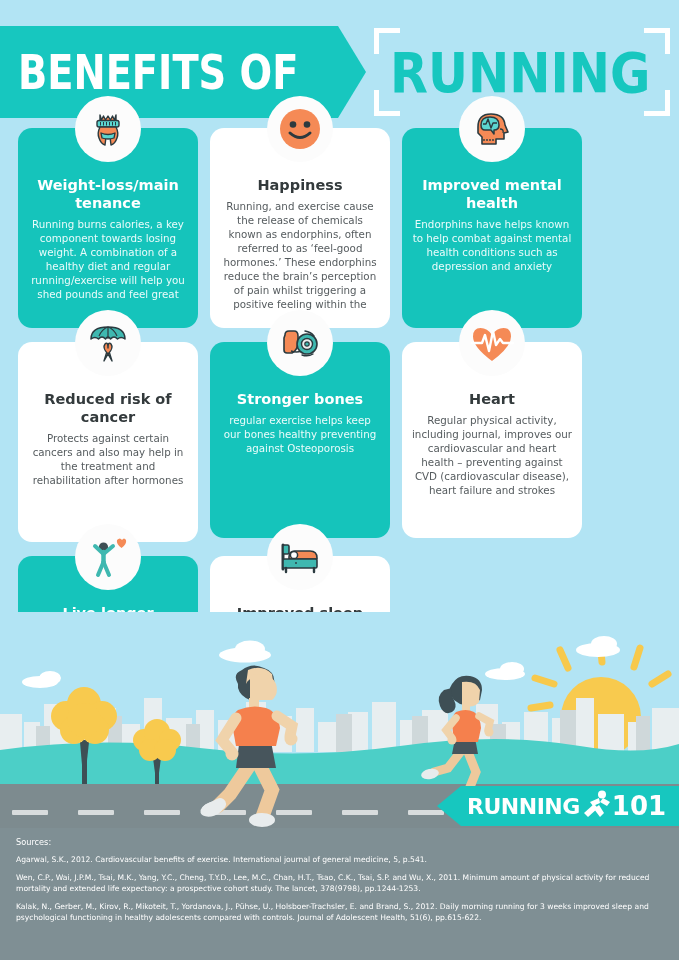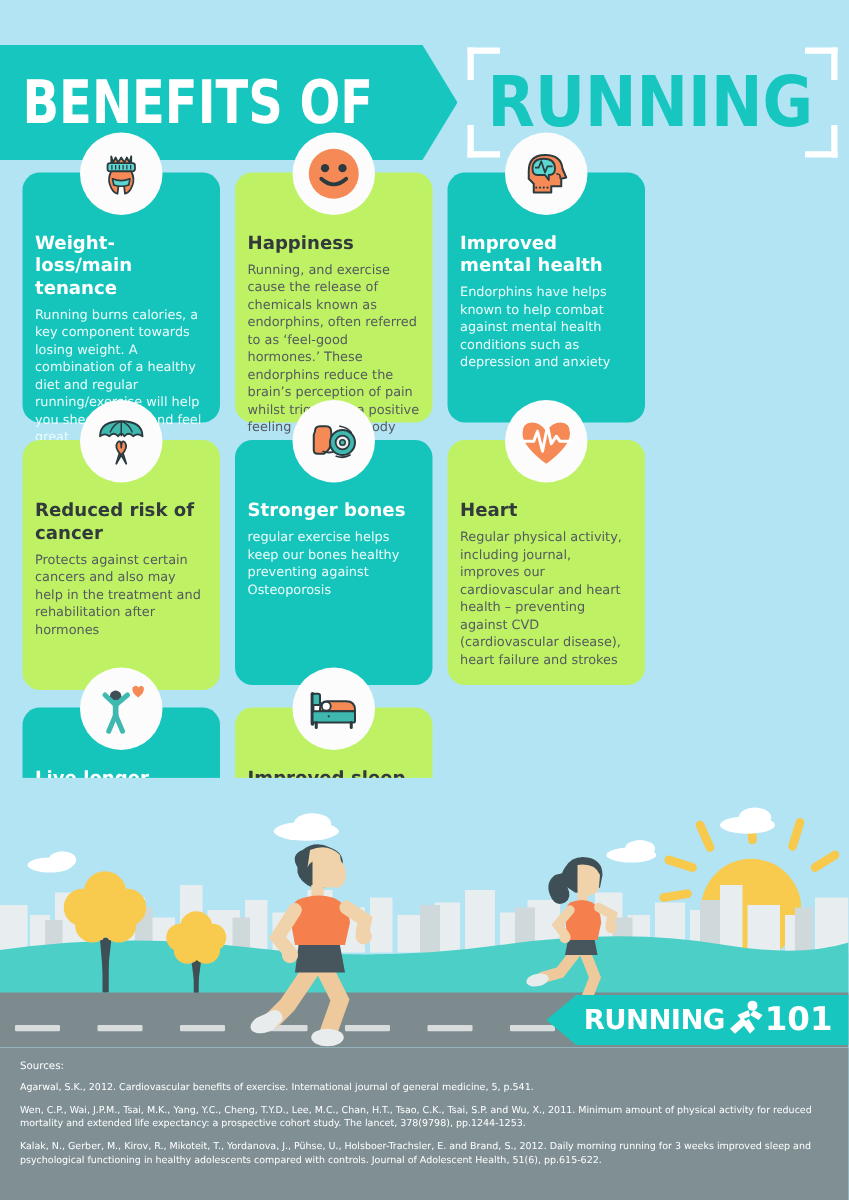--- a/index.html
+++ b/index.html
@@ -6,21 +6,21 @@
   body {
     width: 679px; height: 960px;
     font-family: "Liberation Sans", sans-serif;
     background: #b2e4f4;
     overflow: hidden;
     position: relative;
   }
   .page { width: 679px; height: 960px; position: relative; background: #b2e4f4; }
 
   
-  .header { position: relative; height: 118px; width: 574px; margin-top: 10px; }
+  .header { position: relative; height: 118px; width: 574px; }
   .hdr-banner {
     position: absolute; left: 0; top: 26px; width: 366px; height: 92px;
     background: #17c7bf;
     clip-path: polygon(0 0, 338px 0, 366px 46px, 338px 92px, 0 92px);
     display: flex; align-items: center;
   }
   .hdr-benefits {
     color: #ffffff;
     font-family: "DejaVu Sans", sans-serif;
     font-weight: bold;
@@ -53,29 +53,29 @@
 
   
   .grid {
     position: absolute; top: 128px; left: 0; width: 679px;
     display: flex; flex-wrap: wrap;
     padding: 0 18px;
     gap: 14px 12px;
   }
   .card {
     position: relative;
-    width: 158px;
+    width: 180px;
     border-radius: 14px;
     padding: 48px 10px 16px;
-    text-align: left;
+    text-align: center;
   }
   .card.r1 { height: 200px; }
   .card.r2 { height: 196px; }
   .card.teal { background: #15c4bb; }
-  .card.grey { background: #bef264; }
+  .card.grey { background: #ffffff; }
 
   .card-icon {
     position: absolute; left: 50%; top: -32px;
     transform: translateX(-50%);
     width: 66px; height: 66px; border-radius: 50%;
     background: #fcfcfc;
     display: flex; align-items: center; justify-content: center;
   }
   .card-icon svg { display: block; }
 

